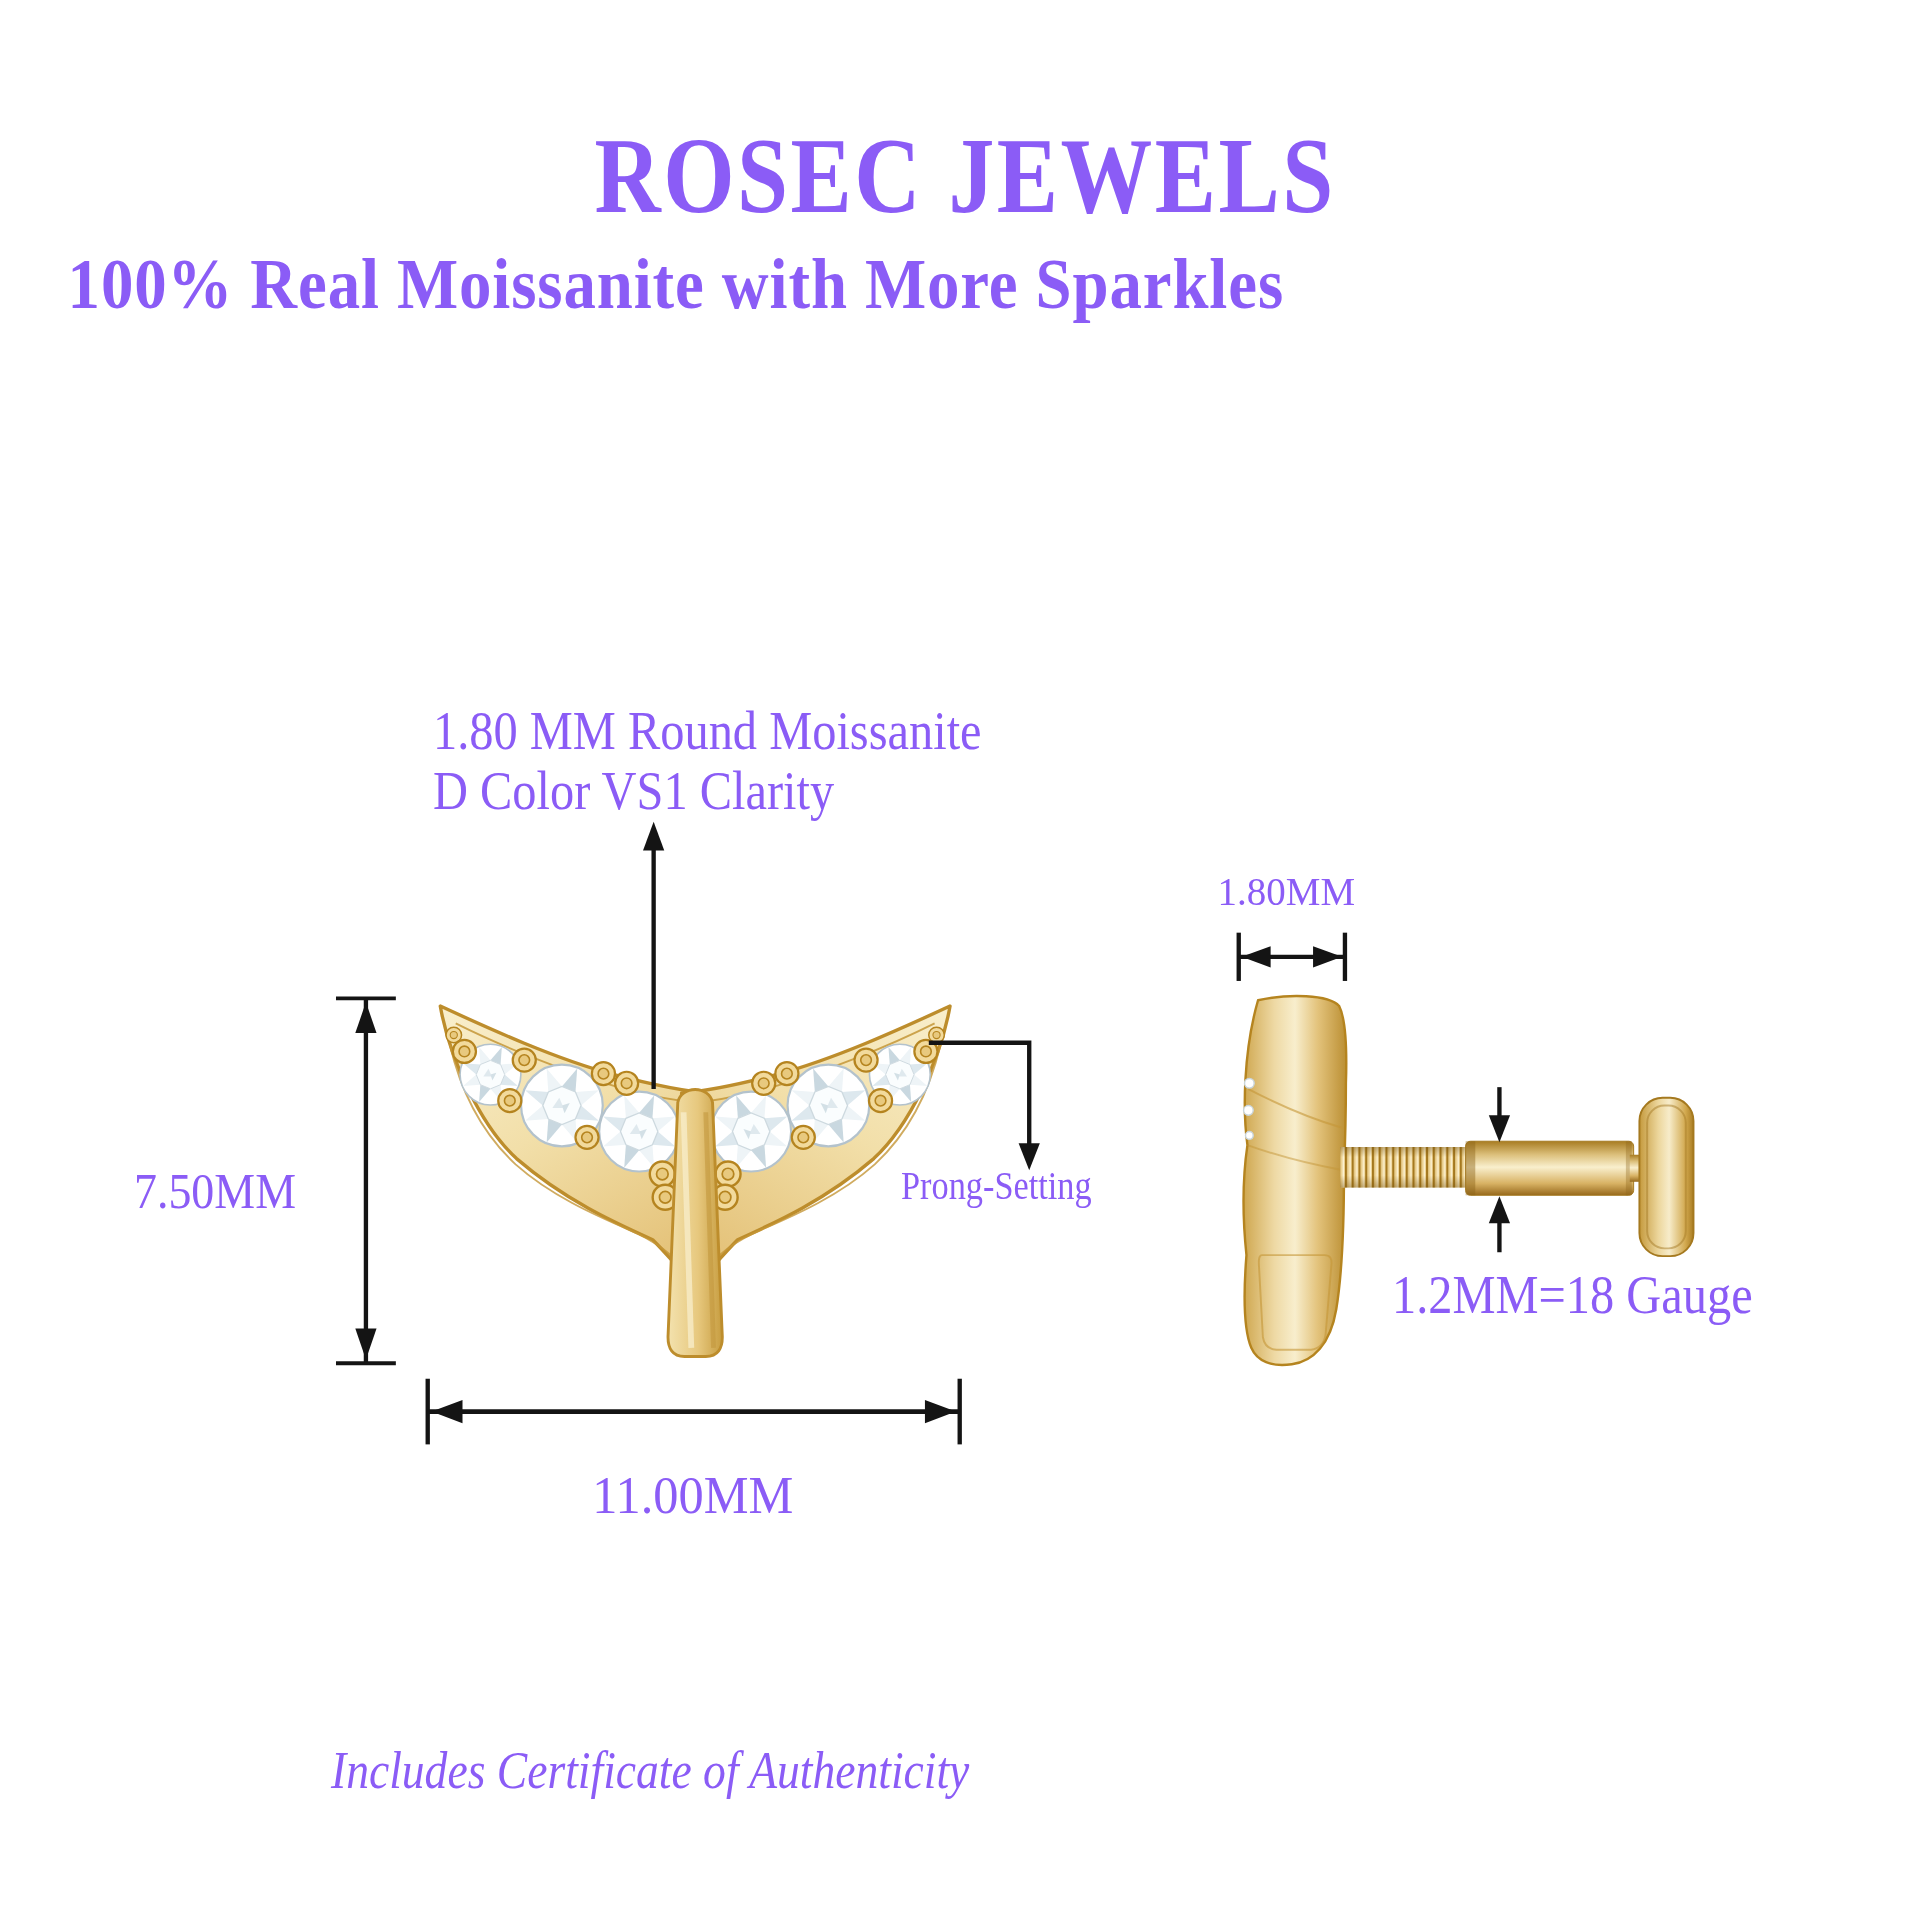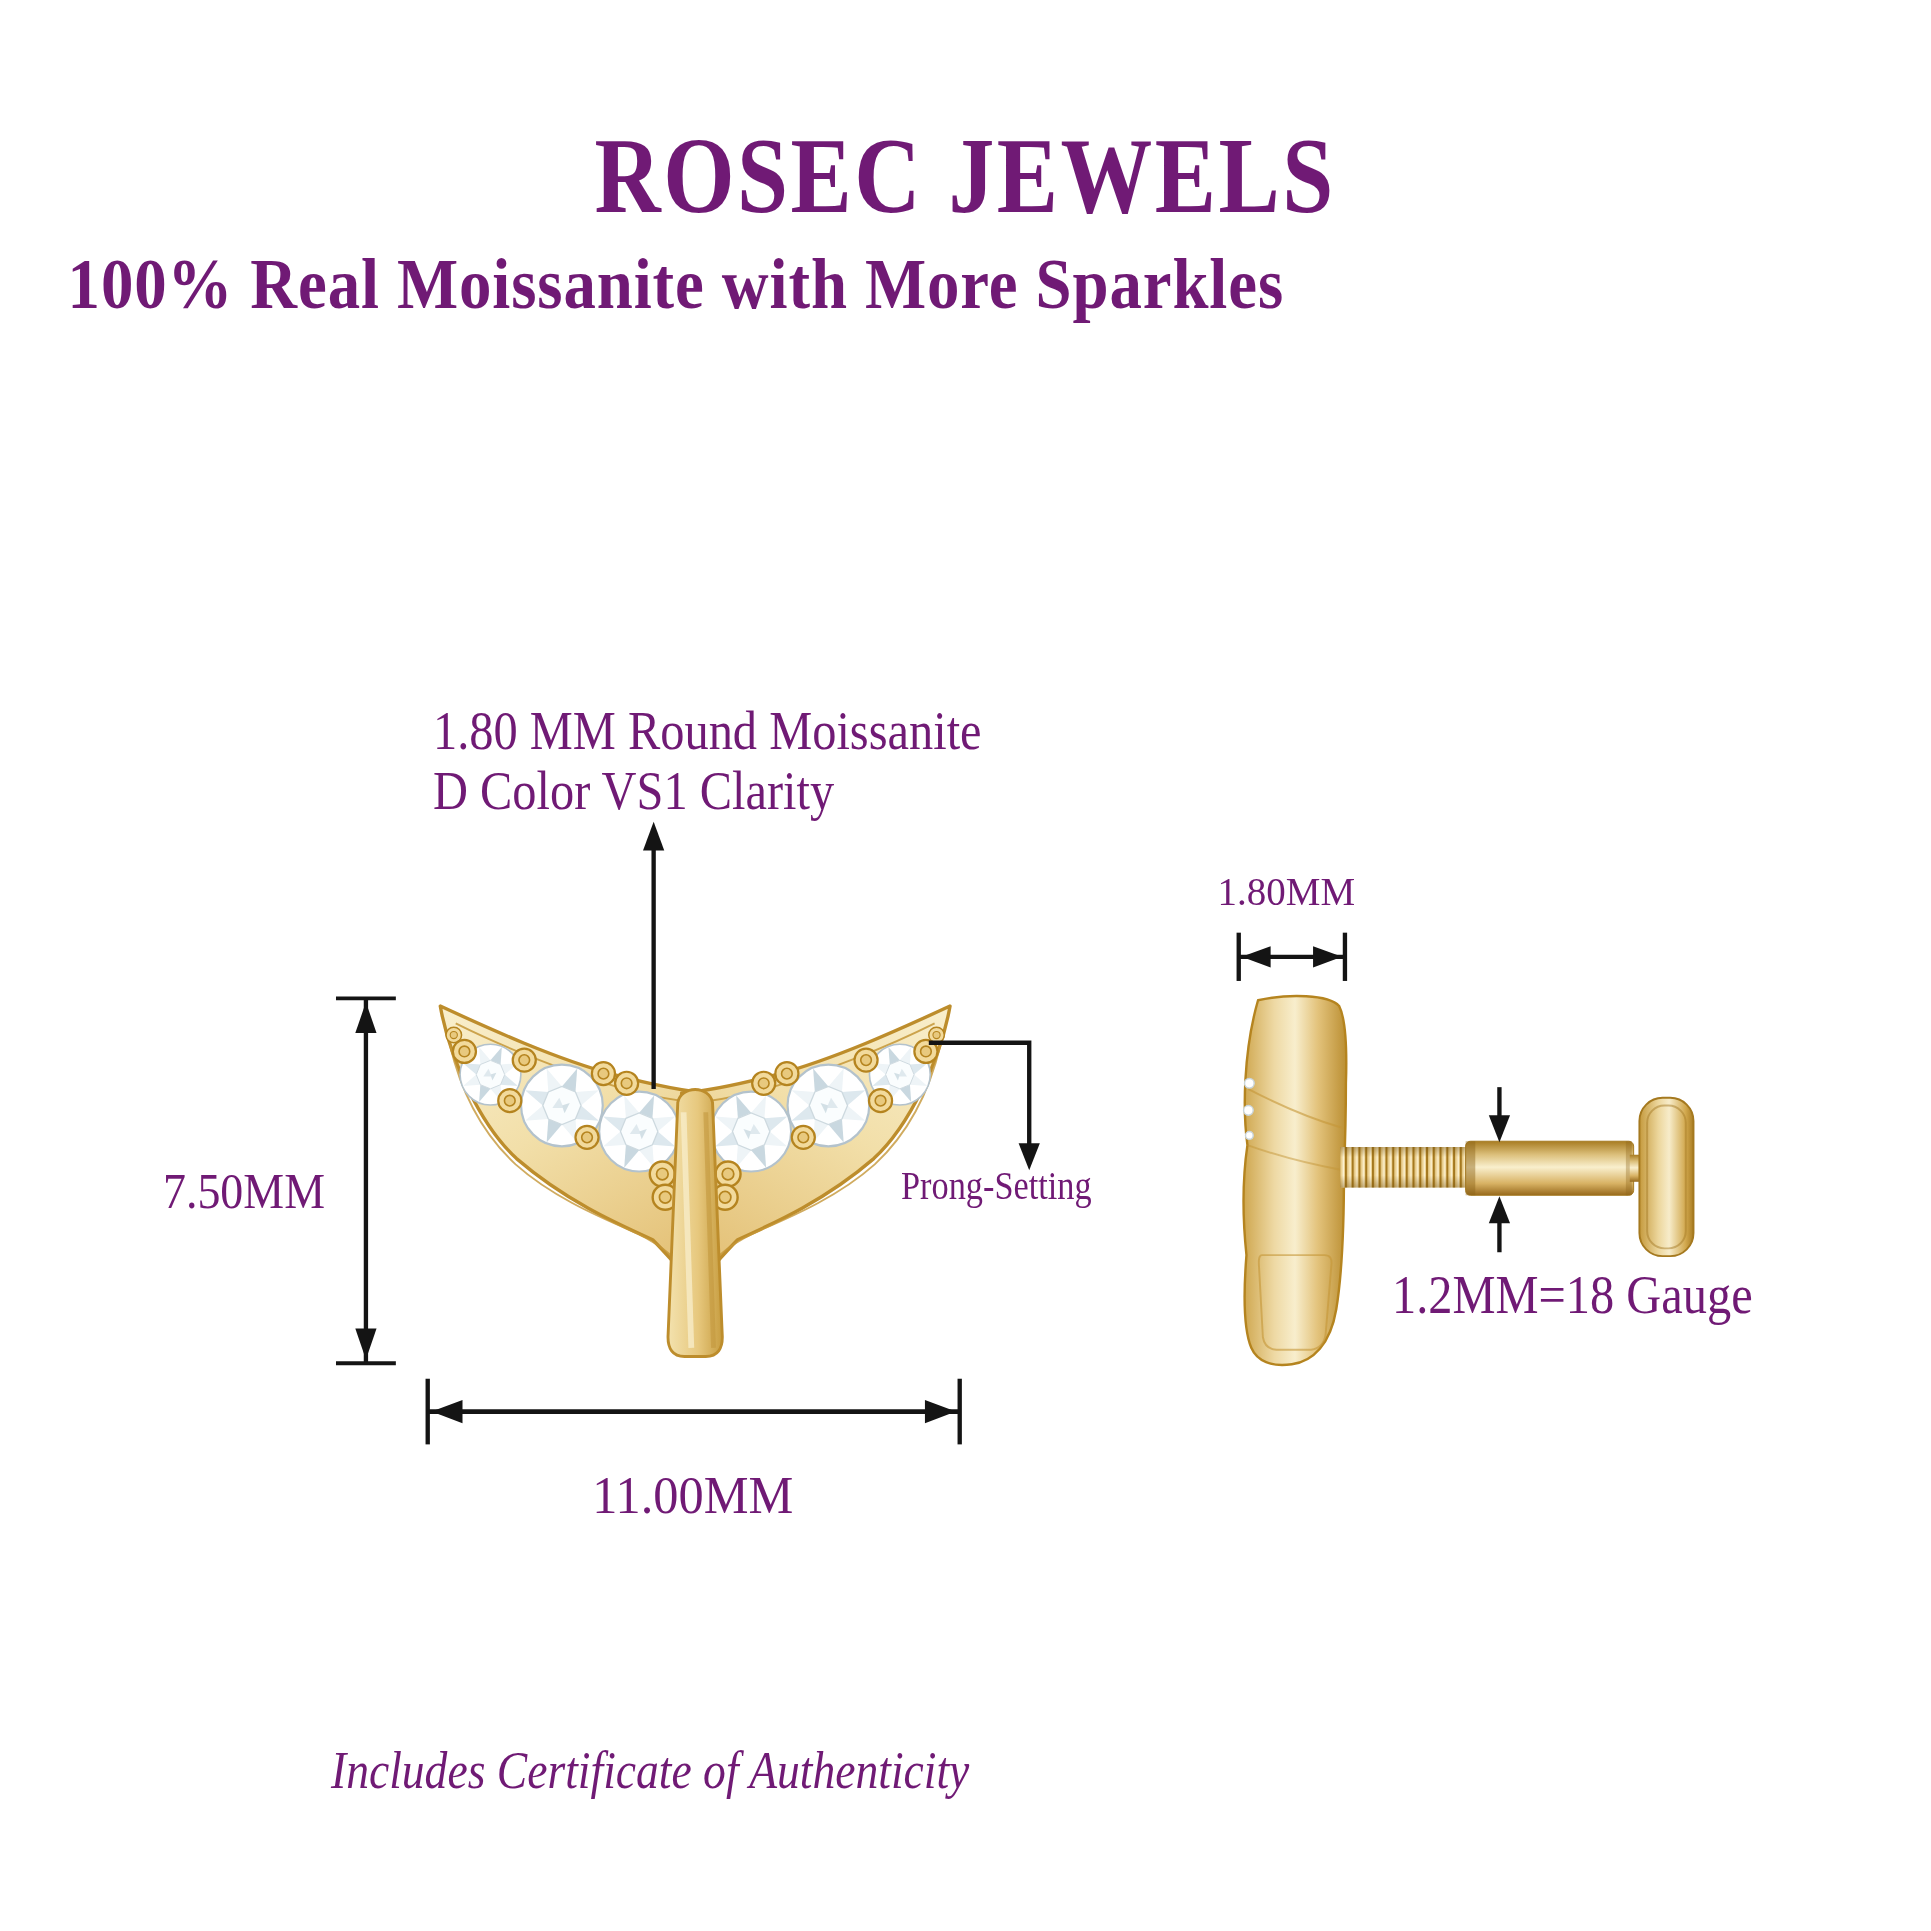--- a/index.html
+++ b/index.html
@@ -1,30 +1,30 @@
 <!DOCTYPE html>
 <html><head>
 <meta charset="utf-8">
 <style>
   html,body{margin:0;padding:0;background:#ffffff;}
   .stage{
     position:relative;width:1931px;height:1931px;background:#ffffff;overflow:hidden;
     font-family:"Liberation Serif", serif;color:#161616;
   }
   .stage svg.art{position:absolute;left:0;top:0;}
-  .txt{position:absolute;white-space:nowrap;color:#701a75;}
+  .txt{position:absolute;white-space:nowrap;color:#8b5cf6;}
   .cond{display:inline-block;transform:scaleX(0.86);transform-origin:center center;}
   .cond-l{display:inline-block;transform:scaleX(0.88);transform-origin:left center;}
   .cond-r{display:inline-block;transform:scaleX(0.9);transform-origin:right center;}
   .title{left:0;right:0;top:114px;text-align:center;font-size:108px;font-weight:700;letter-spacing:2.9px;}
   .title .cond{transform:scaleX(0.85);}
   .subtitle{left:0;right:0;top:243px;text-align:left;font-size:72px;font-weight:700;letter-spacing:1px;}
   .subtitle .cond{transform:scaleX(0.9);}
   .stone-note{left:433px;top:701px;font-size:55px;line-height:60px;text-align:left;}
-  .dim-h{left:116px;top:1162px;width:237px;text-align:center;font-size:51px;}
+  .dim-h{left:116px;top:1162px;width:237px;text-align:left;font-size:51px;}
   .dim-w{left:500px;top:1439px;width:386px;text-align:center;font-size:53px;margin-top:26px;}
   .prong{left:901px;top:1163px;font-size:39px;}
   .head-w{left:1184px;top:867px;width:205px;text-align:center;font-size:41px;}
   .gauge{left:1352px;top:1263px;font-size:55px;margin-left:40px;}
   .footer-note{left:279px;top:1740px;width:1352px;text-align:left;font-size:53px;font-style:italic;}
 </style>
 </head>
 <body>
 
 <div class="stage">

